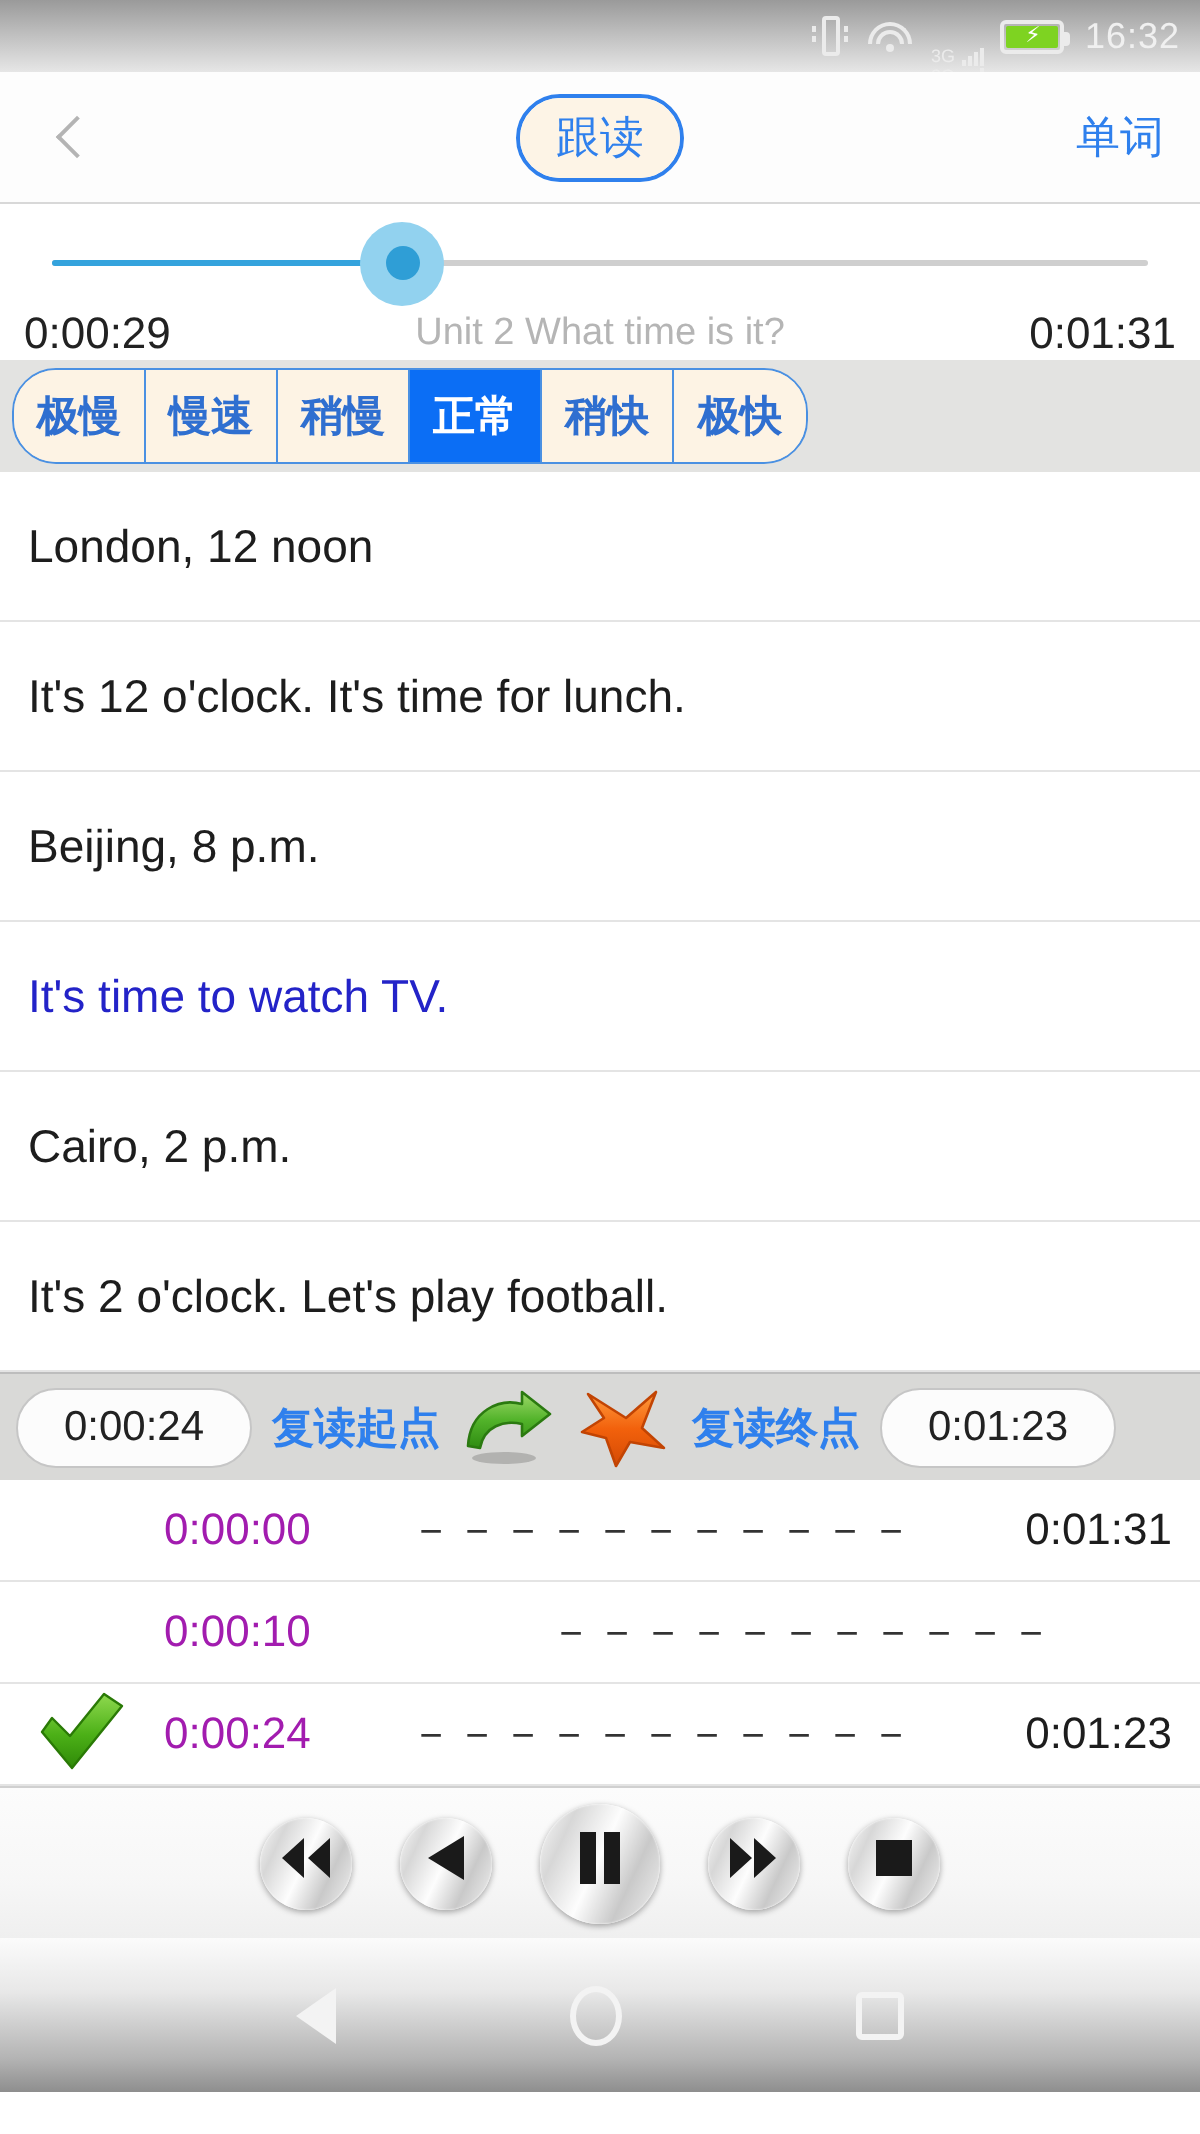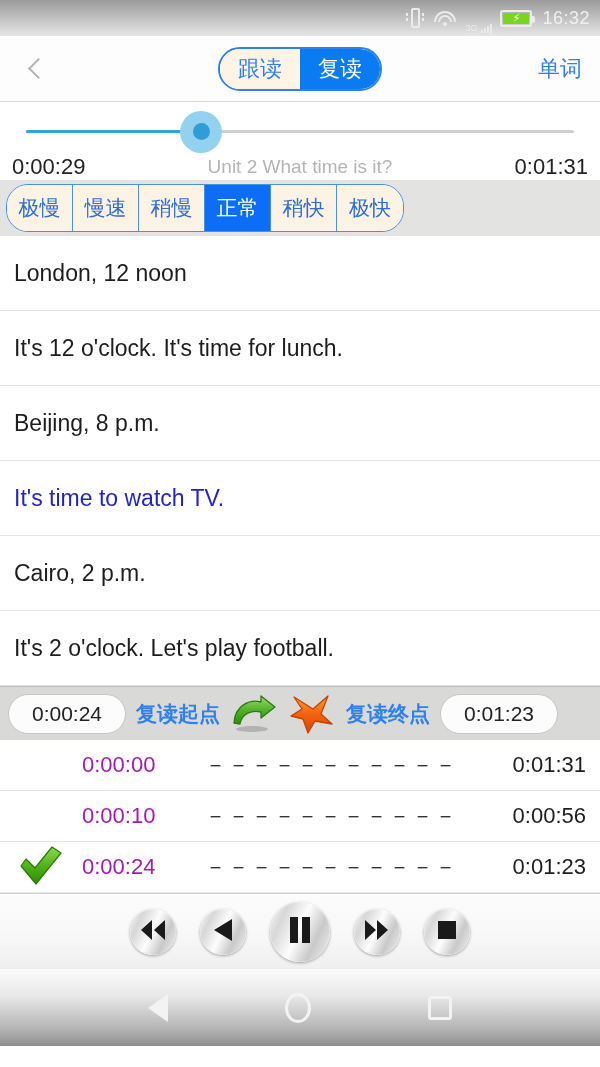--- a/index.html
+++ b/index.html
@@ -72,21 +72,21 @@
   .track .fill { position: absolute; left: 0; top: 0; height: 3px; background: #34a3dd; border-radius: 2px; }
   .thumb-halo { position: absolute; width: 42px; height: 42px; border-radius: 50%; background: #92d2ef; top: 9px; }
   .thumb { position: absolute; width: 17px; height: 17px; border-radius: 50%; background: #2f9ed6; top: 21px; }
   .time-row { position: absolute; left: 0; right: 0; top: 52px; display: flex; align-items: center; }
   .time-left { font-size: 22px; color: #222; margin-left: 12px; }
   .time-right { font-size: 22px; color: #222; margin-right: 12px; margin-left: auto; }
   .unit-title { position: absolute; left: 50%; transform: translateX(-50%); font-size: 19px; color: #b5b5b5; white-space: nowrap; }
 
   
   .speedbar { height: 56px; background: #e3e3e1; display: flex; align-items: center; padding-left: 6px; }
-  .speed-group { display: flex; border: 1.5px solid #4a90e2; border-radius: 22px; overflow: hidden; height: 48px; }
+  .speed-group { display: flex; border: 1.5px solid #4a90e2; border-radius: 22px; overflow: hidden; height: 48px; font-weight: bold; }
   .speed-btn {
     width: 66px; display: flex; align-items: center; justify-content: center;
     font-size: 21px; background: #fdf3e4; color: #2f6fd0;
     border-right: 1.5px solid #4a90e2; cursor: pointer;
   }
   .speed-btn:last-child { border-right: none; }
   .speed-btn.selected { background: #0b6ef5; color: #ffffff; }
 
   
   .sentences { background: #ffffff; }
@@ -195,21 +195,20 @@
     </div>
     <div class="sb-time">16:32</div>
   </div>
 
   <div class="titlebar">
     <div class="back-btn">
       <div class="chev"></div>
     </div>
     <div class="segmented">
       <div class="seg inactive">跟读</div>
-      <div class="seg active">复读</div>
     </div>
     <div class="topright">单词</div>
   </div>
 
   <div class="progress-wrap">
     <div class="track">
       <div class="fill" id="seek-fill" style="width: 175.36px;"></div>
     </div>
     <div class="thumb-halo" id="thumb-halo" style="left: 180.36px;"></div>
     <div class="thumb" id="thumb" style="left: 192.86px;"></div>
@@ -296,21 +295,20 @@
       <div class="marker-row">
         <div class="marker-check"></div>
         <div class="marker-start">0:00:00</div>
         <div class="marker-dash">－－－－－－－－－－－</div>
         <div class="marker-end">0:01:31</div>
       </div>
       <div class="marker-row">
         <div class="marker-check"></div>
         <div class="marker-start">0:00:10</div>
         <div class="marker-dash">－－－－－－－－－－－</div>
-        <div class="marker-end">0:00:56</div>
       </div>
       <div class="marker-row">
         <div class="marker-check">
           <svg width="46" height="42" viewBox="0 0 46 42">
             <defs>
               <linearGradient id="cg" x1="0" y1="0" x2="0" y2="1">
                 <stop offset="0%" stop-color="#8fd94f"></stop>
                 <stop offset="55%" stop-color="#4cb017"></stop>
                 <stop offset="100%" stop-color="#2f8a08"></stop>
               </linearGradient>

